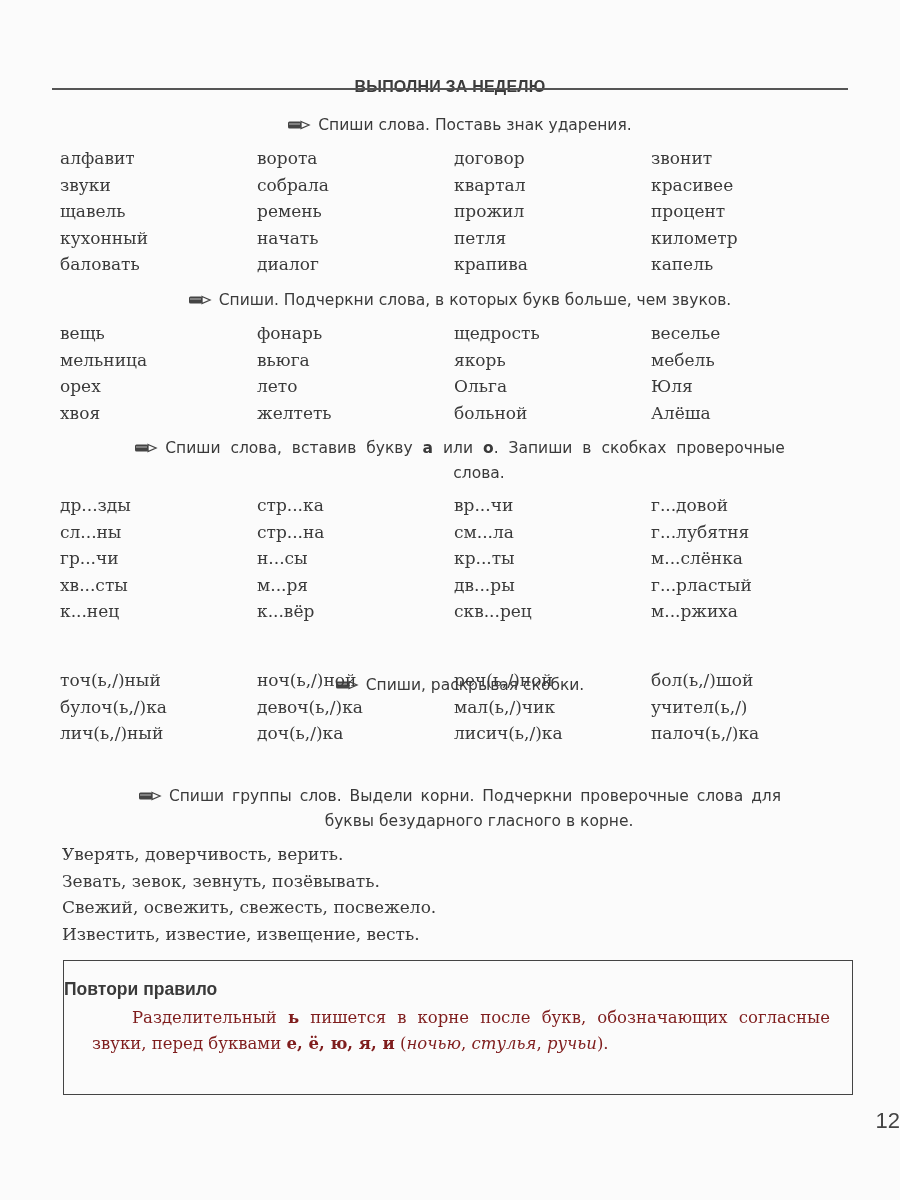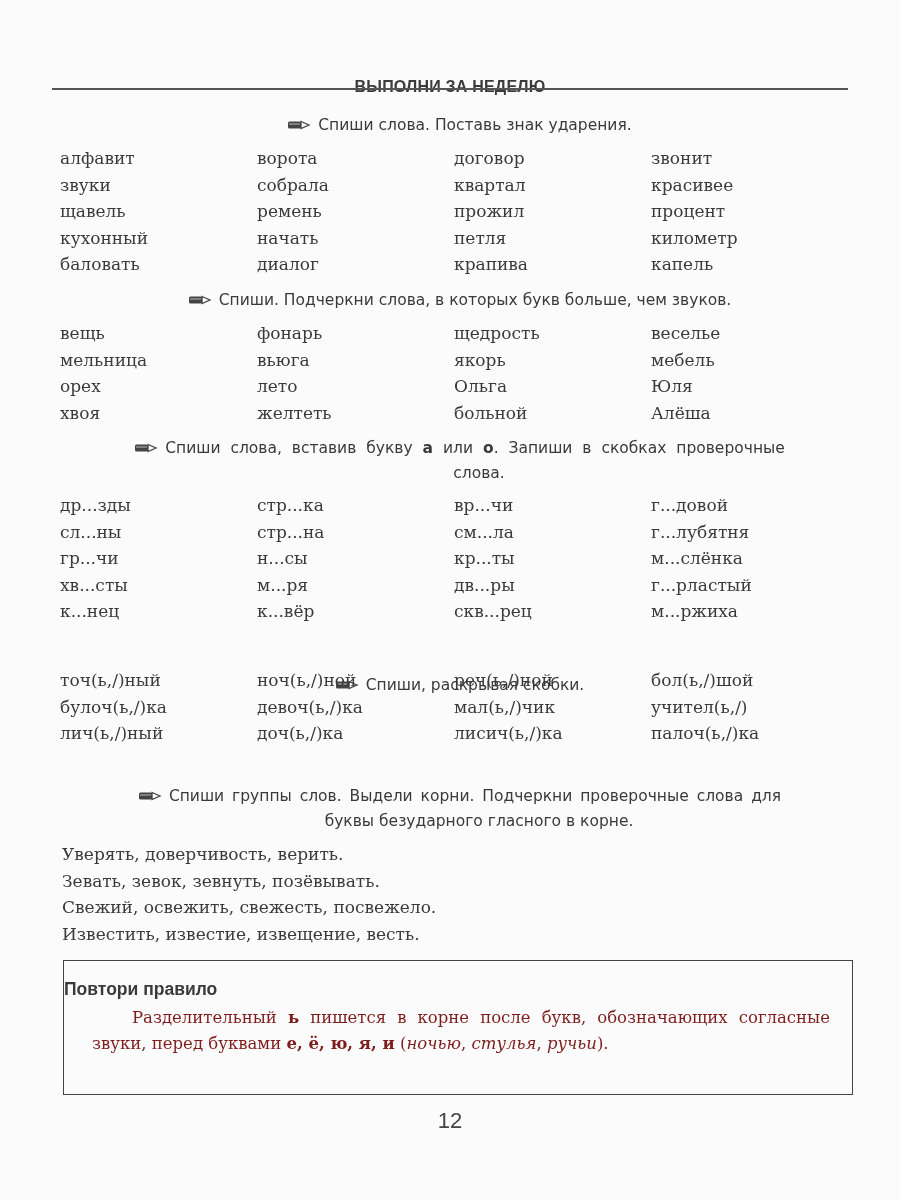--- a/index.html
+++ b/index.html
@@ -64,21 +64,21 @@
     position: absolute; left: 18px; right: 22px; top: 44px;
     font-family: "DejaVu Serif", serif;
     font-size: 16.5px; line-height: 26px; color: #7f1d1d;
     text-align: justify;
     margin-left: 10px;
   }
   .rule-text .first { text-indent: 40px; }
   .rule-text i { font-style: italic; }
   .page-number {
     position: absolute; left: 0; right: 0; top: 1108px;
-    text-align: center;
+    text-align: right;
     font-family: "Liberation Sans", sans-serif;
     font-size: 22px; color: #444;
   }
 </style>
 </head>
 <body>
 
 <div>
   <div class="header">ВЫПОЛНИ ЗА НЕДЕЛЮ</div>
   <div class="header-rule"></div>

